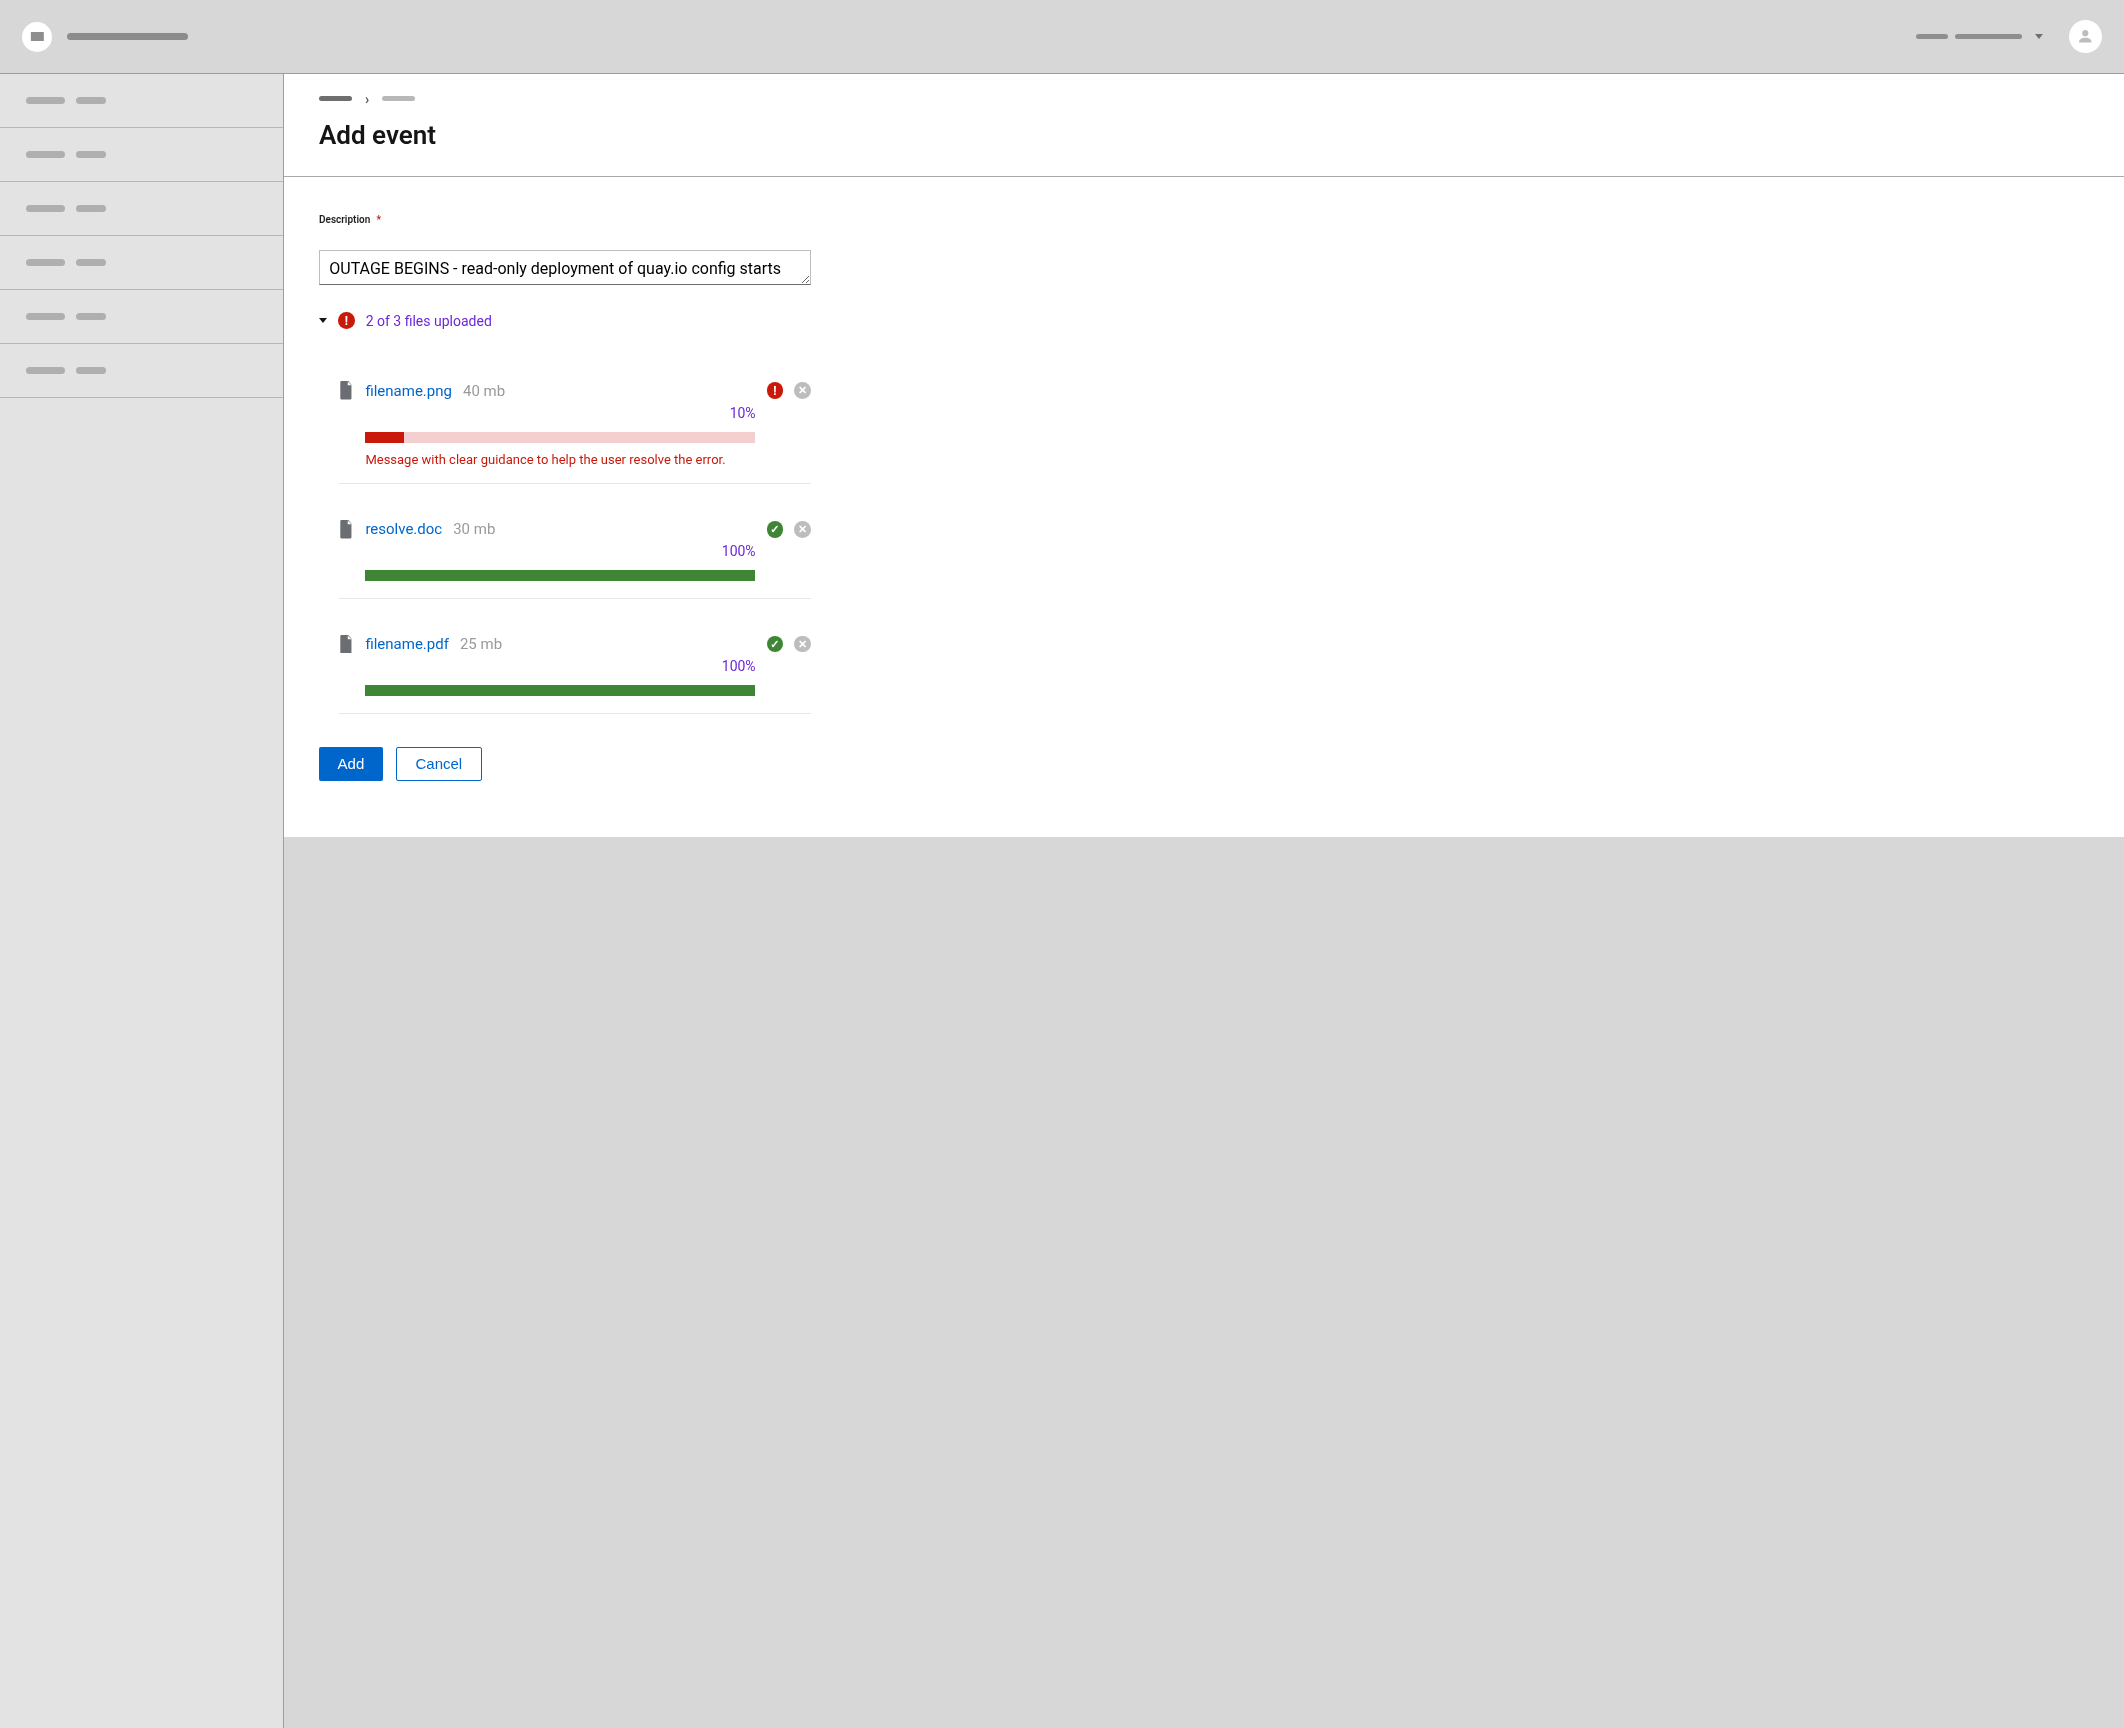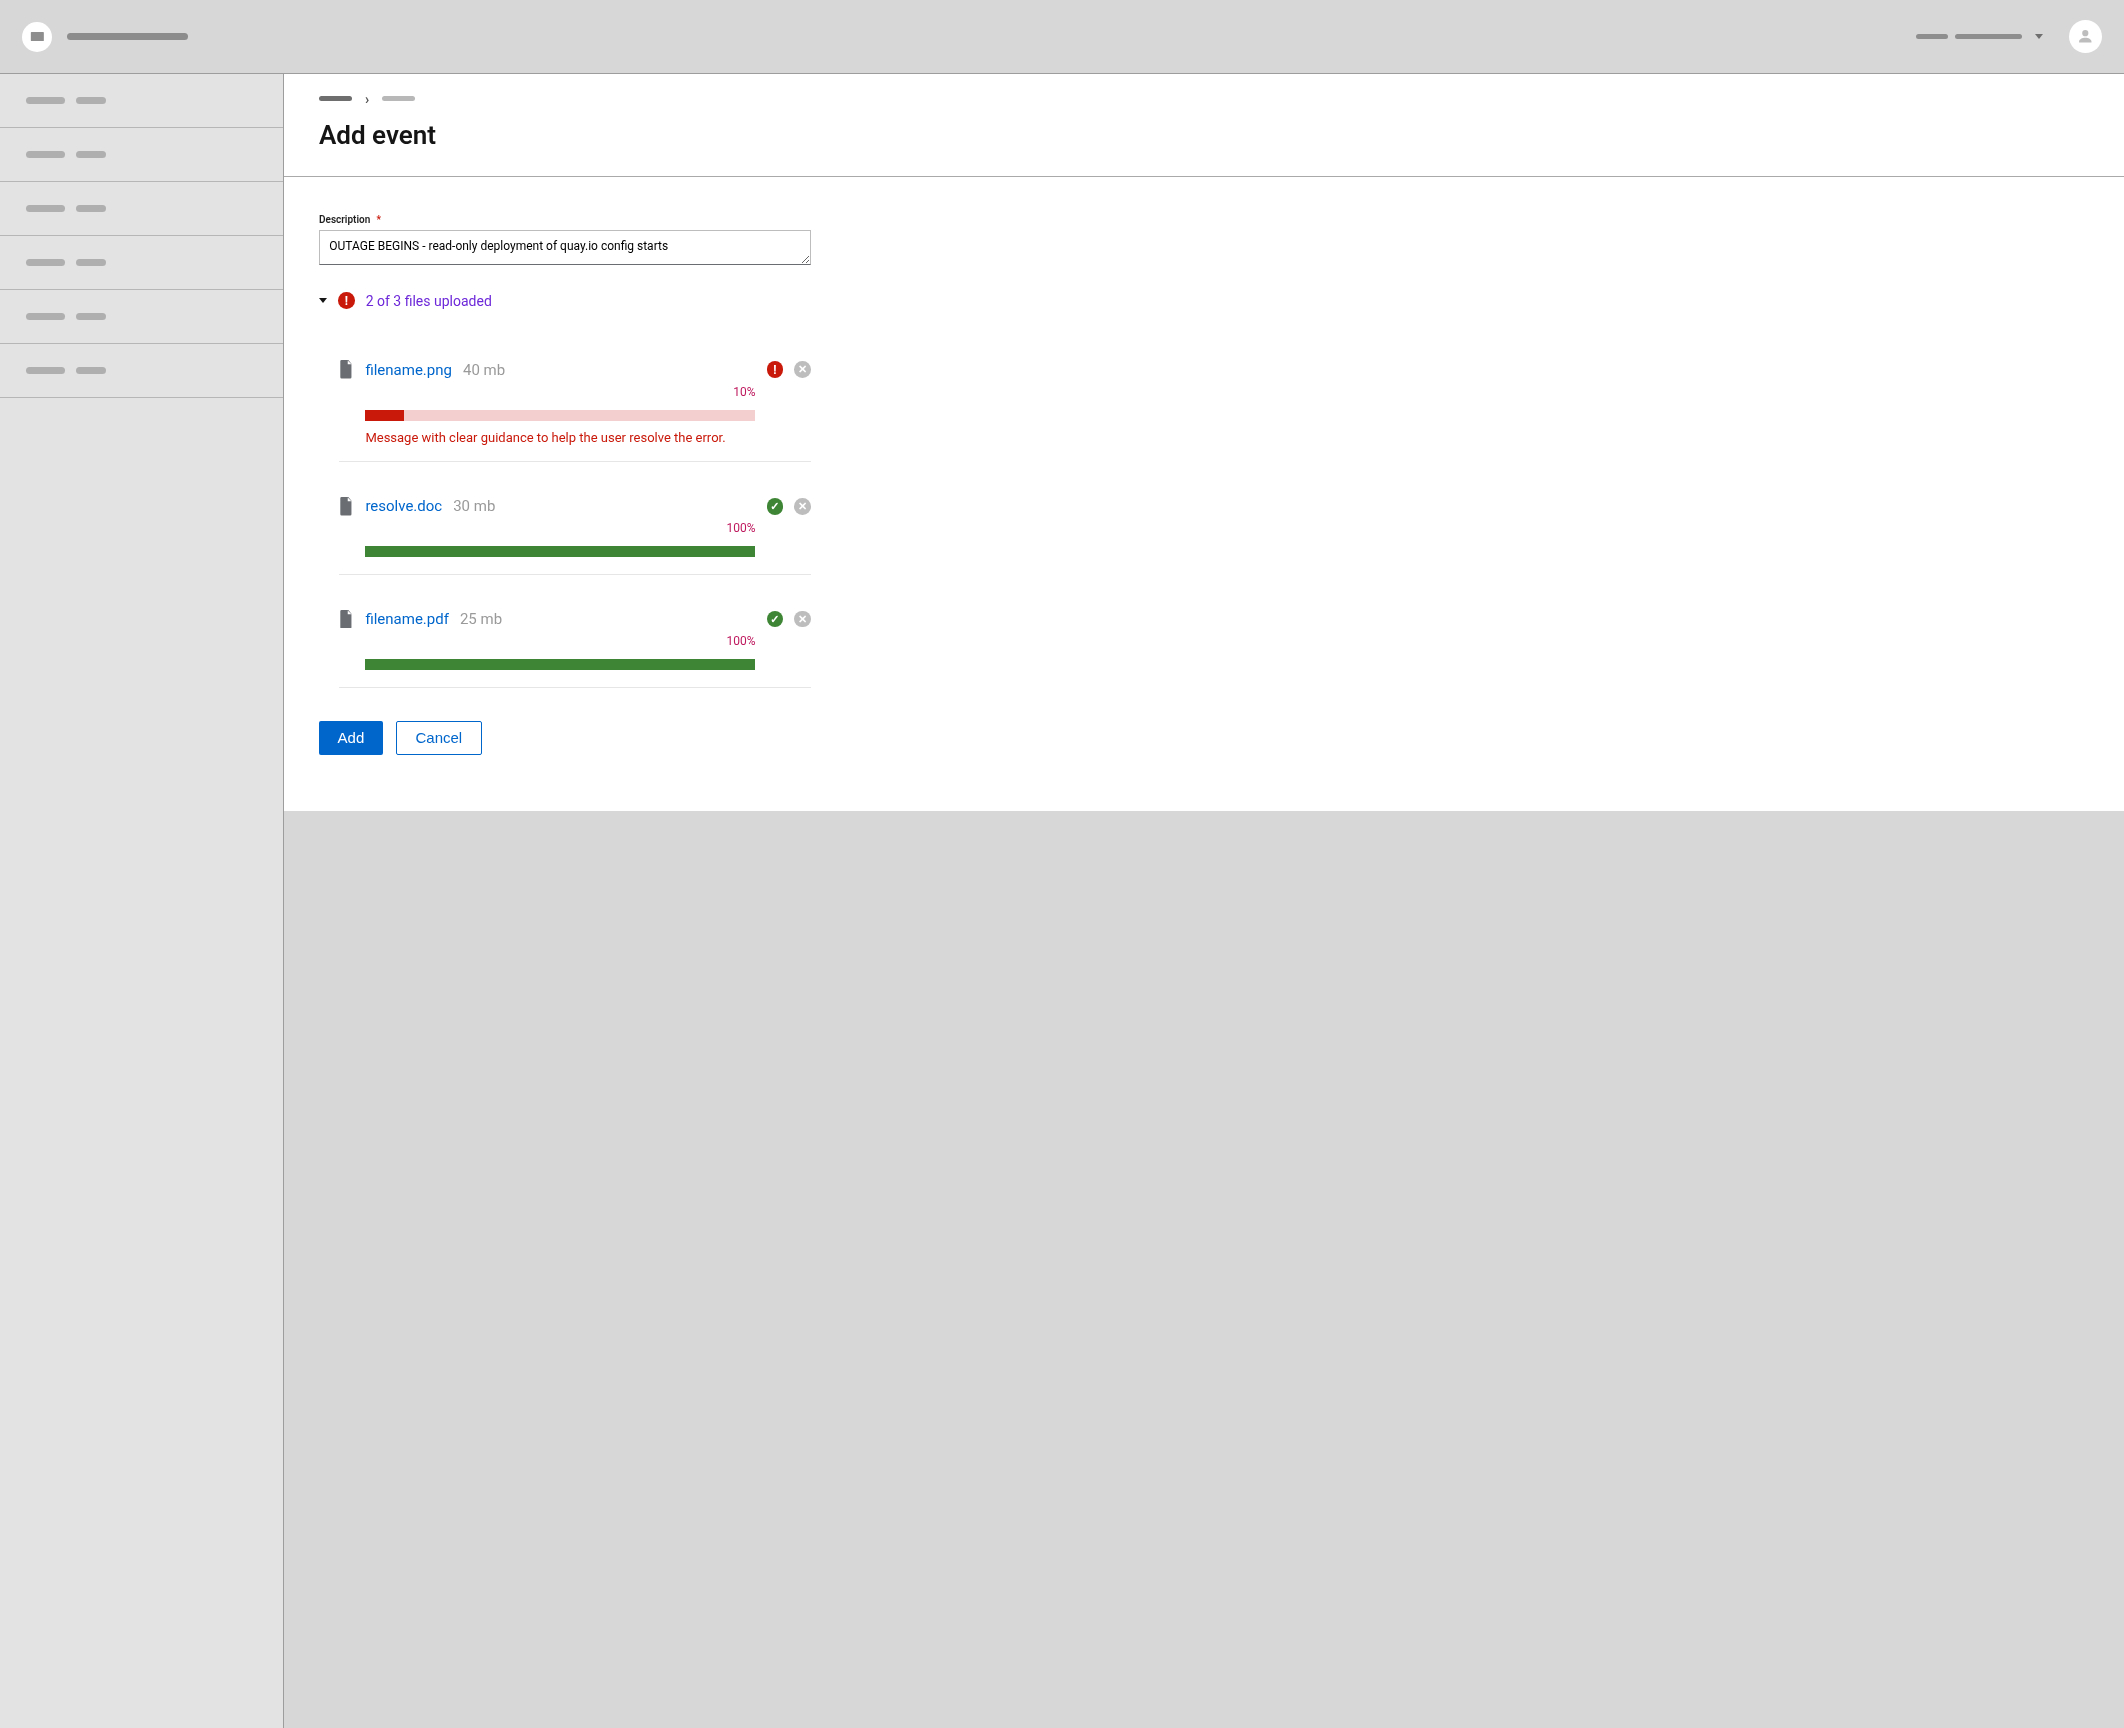--- a/index.html
+++ b/index.html
@@ -97,25 +97,26 @@
   
   .form { max-width: 492px; }
 
   .field-label { font-weight: 600; font-size: 10px; margin-bottom: 5.6px; display: block; }
   .req { color: #c9190b; margin-left: 3.7px; }
   .textarea {
     width: 100%;
     resize: both;
     border: 0.9px solid #bdbdbd;
     border-bottom: 1.9px solid #6a6e73;
-    font-size: 12px;
+    font-size: 16px;
     padding: 7.4px 9.3px;
     font-family: inherit;
     line-height: 1.3;
     height: 35px;
+    margin-top: 20px;
   }
   .select-wrap {
     position: relative; width: 100%;
     border: 0.9px solid #bdbdbd;
     border-bottom: 1.9px solid #6a6e73;
     height: 35px;
     display: flex; align-items: center; padding: 0 11px;
     font-size: 15px;
     cursor: pointer;
     background: #fff;
@@ -186,21 +187,21 @@
     border-bottom: 0.9px solid #e6e6e6;
   }
   .file-top {
     display: flex; align-items: center; gap: 11px;
   }
   .file-top .file-icon { width: 15px; height: 18.6px; }
   .file-top .file-icon svg { width: 15px; height: 18.6px; fill: #6a6e73; }
   .file-top .fname { color: #0066cc; font-size: 15px; }
   .file-top .fsize { color: #9a9a9a; font-size: 15px; }
   .file-top .gap { flex: 1; }
-  .file-top .pct { color: #be185d; font-size: 12px; margin-top: 44px; }
+  .file-top .pct { color: #6d28d9; font-size: 14px; margin-top: 44px; }
   .file-top .remove {
     width: 16.7px; height: 16.7px; border-radius: 50%;
     background: #bdbdbd; color: #fff;
     display: inline-flex; align-items: center; justify-content: center;
     font-weight: 700; font-size: 11px; cursor: pointer;
     line-height: 1;
   }
   .progress-wrap { margin-top: 11px; padding-left: 26px; }
   .progress {
     height: 11px; width: 390px; background: #e7e7e7; position: relative;

